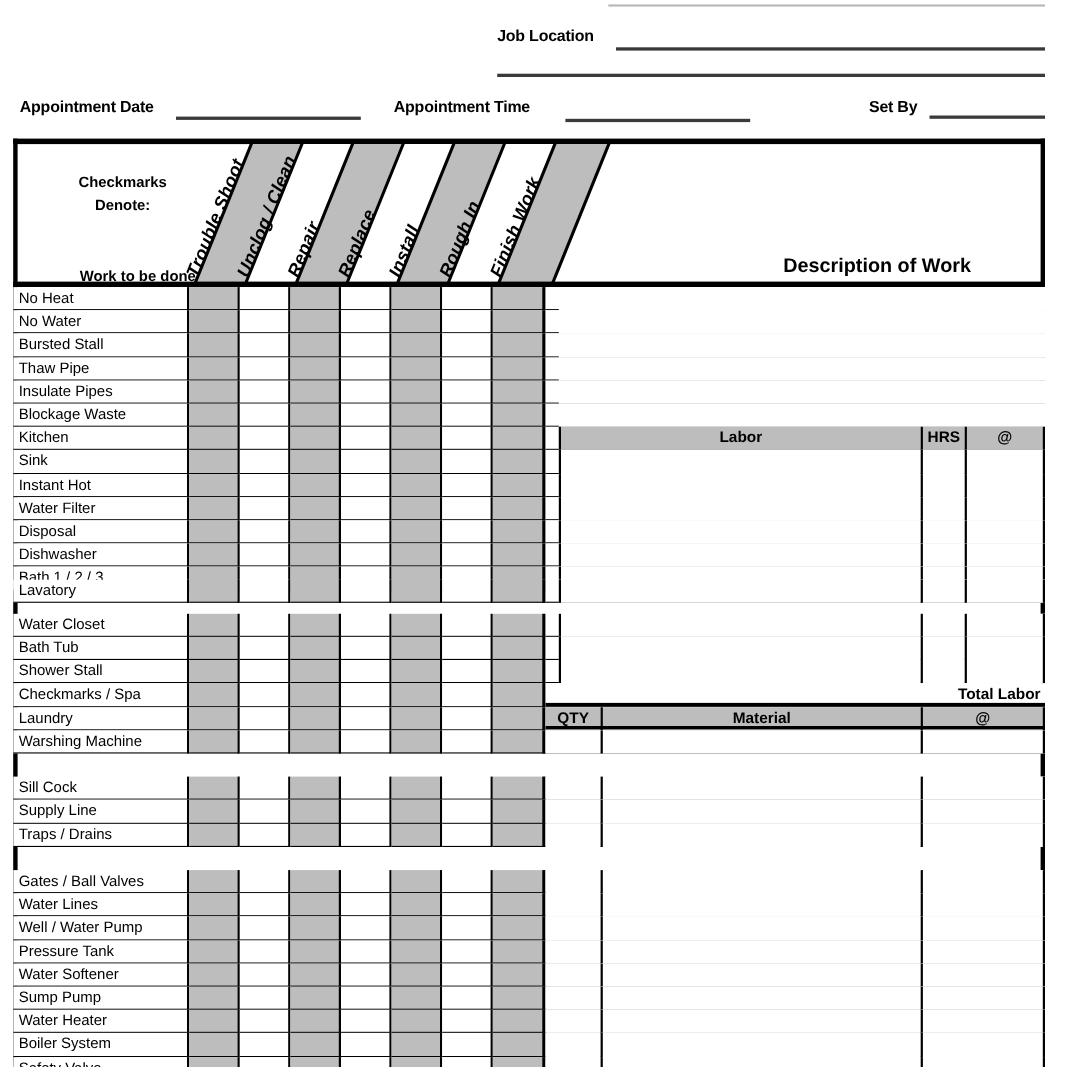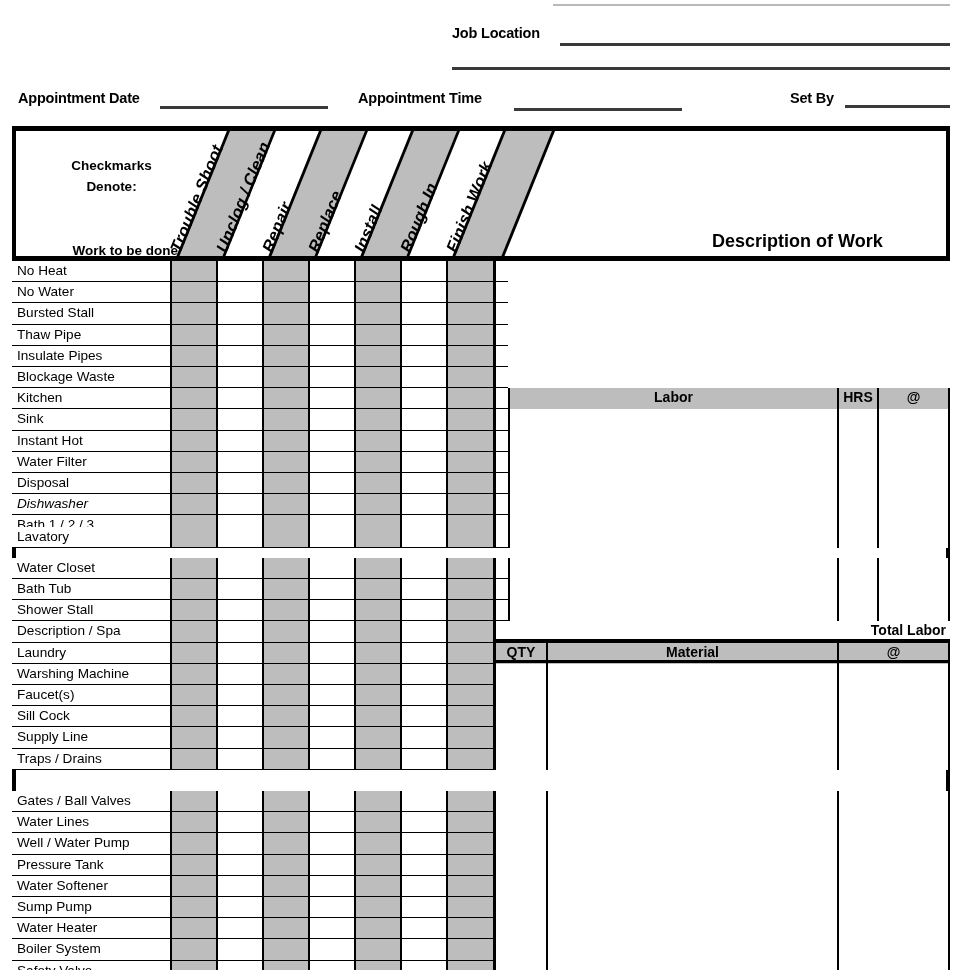--- a/index.html
+++ b/index.html
@@ -448,21 +448,21 @@
         <div class="cb white" style="left: 298px; width: 46px;"></div>
         <div class="cb gray" style="left: 344px; width: 46px;"></div>
         <div class="cb white" style="left: 390px; width: 46px;"></div>
         <div class="cb gray last" style="left: 436px; width: 48px;"></div>
         <div class="rightzone">
           <div class="rz-seg bl" style="left: 12px; width: 329px;"></div>
           <div class="rz-seg bl" style="left: 341px; width: 40px;"></div>
           <div class="rz-seg bl br" style="left: 381px; width: 73px;"></div>
         </div>
       </div>
-      <div class="row" style="top: 233.2px; font-style: italic;">
+      <div class="row" style="top: 233.2px;">
         <div class="cell-label">Dishwasher</div>
         <div class="cb gray" style="left: 160px; width: 46px;"></div>
         <div class="cb white" style="left: 206px; width: 46px;"></div>
         <div class="cb gray" style="left: 252px; width: 46px;"></div>
         <div class="cb white" style="left: 298px; width: 46px;"></div>
         <div class="cb gray" style="left: 344px; width: 46px;"></div>
         <div class="cb white" style="left: 390px; width: 46px;"></div>
         <div class="cb gray last" style="left: 436px; width: 48px;"></div>
         <div class="rightzone">
           <div class="rz-seg bl" style="left: 12px; width: 329px;"></div>
@@ -539,21 +539,21 @@
         <div class="cb gray" style="left: 344px; width: 46px;"></div>
         <div class="cb white" style="left: 390px; width: 46px;"></div>
         <div class="cb gray last" style="left: 436px; width: 48px;"></div>
         <div class="rightzone">
           <div class="rz-seg bl" style="left: 12px; width: 329px;"></div>
           <div class="rz-seg bl" style="left: 341px; width: 40px;"></div>
           <div class="rz-seg bl br" style="left: 381px; width: 73px;"></div>
         </div>
       </div>
       <div class="row" style="top: 360.4px;">
-        <div class="cell-label">Description / Spa</div>
+        <div class="cell-label">Checkmarks / Spa</div>
         <div class="cb gray" style="left: 160px; width: 46px;"></div>
         <div class="cb white" style="left: 206px; width: 46px;"></div>
         <div class="cb gray" style="left: 252px; width: 46px;"></div>
         <div class="cb white" style="left: 298px; width: 46px;"></div>
         <div class="cb gray" style="left: 344px; width: 46px;"></div>
         <div class="cb white" style="left: 390px; width: 46px;"></div>
         <div class="cb gray last" style="left: 436px; width: 48px;"></div>
         <div class="rightzone">
           <div class="totallabel" style="left: 250px; width: 200px;">Total Labor</div>
           <div class="rz-bottomline"></div>
@@ -583,35 +583,20 @@
         <div class="cb white" style="left: 298px; width: 46px;"></div>
         <div class="cb gray" style="left: 344px; width: 46px;"></div>
         <div class="cb white" style="left: 390px; width: 46px;"></div>
         <div class="cb gray last" style="left: 436px; width: 48px;"></div>
         <div class="rightzone">
           <div class="rz-seg " style="left: 0px; width: 50px;"></div>
           <div class="rz-seg bl" style="left: 50px; width: 291px;"></div>
           <div class="rz-seg bl br" style="left: 341px; width: 113px;"></div>
         </div>
       </div>
-      <div class="row" style="top: 424px;">
-        <div class="cell-label">Faucet(s)</div>
-        <div class="cb gray" style="left: 160px; width: 46px;"></div>
-        <div class="cb white" style="left: 206px; width: 46px;"></div>
-        <div class="cb gray" style="left: 252px; width: 46px;"></div>
-        <div class="cb white" style="left: 298px; width: 46px;"></div>
-        <div class="cb gray" style="left: 344px; width: 46px;"></div>
-        <div class="cb white" style="left: 390px; width: 46px;"></div>
-        <div class="cb gray last" style="left: 436px; width: 48px;"></div>
-        <div class="rightzone">
-          <div class="rz-seg " style="left: 0px; width: 50px;"></div>
-          <div class="rz-seg bl" style="left: 50px; width: 291px;"></div>
-          <div class="rz-seg bl br" style="left: 341px; width: 113px;"></div>
-        </div>
-      </div>
       <div class="row" style="top: 445.2px;">
         <div class="cell-label">Sill Cock</div>
         <div class="cb gray" style="left: 160px; width: 46px;"></div>
         <div class="cb white" style="left: 206px; width: 46px;"></div>
         <div class="cb gray" style="left: 252px; width: 46px;"></div>
         <div class="cb white" style="left: 298px; width: 46px;"></div>
         <div class="cb gray" style="left: 344px; width: 46px;"></div>
         <div class="cb white" style="left: 390px; width: 46px;"></div>
         <div class="cb gray last" style="left: 436px; width: 48px;"></div>
         <div class="rightzone">

